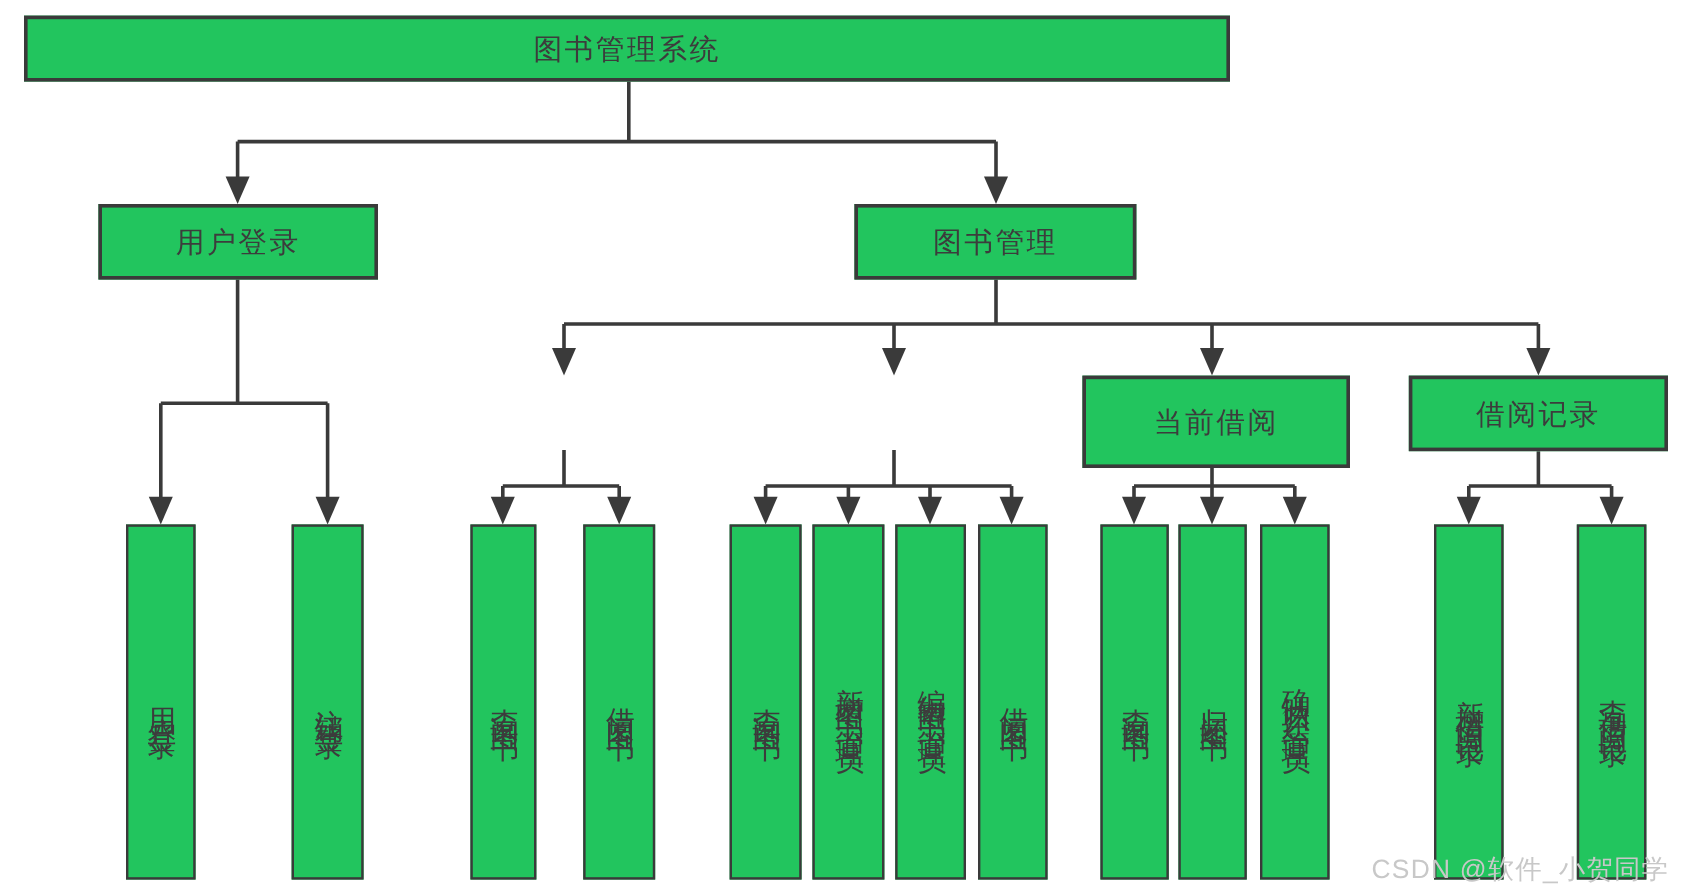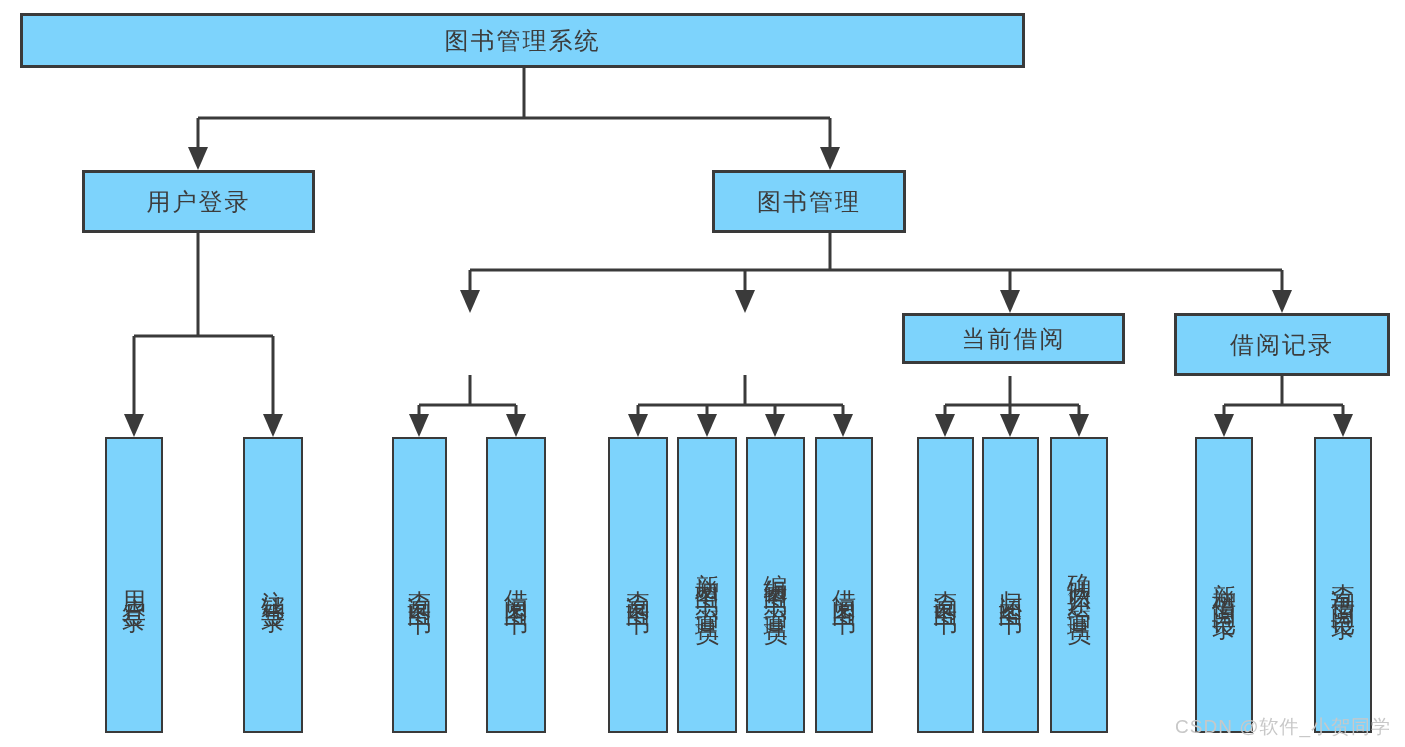--- a/index.html
+++ b/index.html
@@ -17,37 +17,37 @@
   .canvas{
     position:relative;width:1405px;height:747px;
     background:var(--bg);overflow:hidden;
   }
   .wires{position:absolute;left:0;top:0;width:1405px;height:747px;}
   .wires path{stroke:var(--line);stroke-width:3;fill:none;}
   .wires polygon{fill:var(--line);stroke:none;}
   .box{
     position:absolute;box-sizing:border-box;
     border:3px solid var(--line);
-    background:#7dd3fc;
+    background:#22c55e;
     display:flex;align-items:center;justify-content:center;
     color:var(--text);
     font-size:24px;letter-spacing:2px;
     white-space:nowrap;
   }
   .leaf{
     border-width:2px;
     writing-mode:vertical-rl;
     text-orientation:mixed;
     font-size:24px;letter-spacing:7px;line-height:1;
     white-space:normal;
     padding:4px 0;
   }
   .watermark{
     position:absolute;right:14px;bottom:7px;
-    font-size:19px;color:var(--wm);letter-spacing:1px;
+    font-size:22px;color:var(--wm);letter-spacing:1px;
     z-index:5;
   }
 </style>
 </head>
 <body>
 
 <div class="canvas">
 
   <svg class="wires" viewBox="0 0 1405 747" xmlns="http://www.w3.org/2000/svg">
     <path d="M524,68 V118 M198,118 H830 M198,118 V150 M830,118 V150"></path>
@@ -81,23 +81,23 @@
     <polygon points="1000,414 1020,414 1010,437"></polygon>
     <polygon points="1069,414 1089,414 1079,437"></polygon>
 
     <polygon points="1214,414 1234,414 1224,437"></polygon>
     <polygon points="1333,414 1353,414 1343,437"></polygon>
   </svg>
 
   <div class="box" style="left:20px;top:13px;width:1005px;height:55px">图书管理系统</div>
 
   <div class="box" style="left:82px;top:170px;width:233px;height:63px">用户登录</div>
-  <div class="box" style="left:712px;top:170px;width:194px;height:63px">图书管理</div>
+  <div class="box" style="left:712px;top:170px;width:235px;height:63px">图书管理</div>
 
-  <div class="box" style="left:902px;top:313px;width:223px;height:51px">当前借阅</div>
+  <div class="box" style="left:902px;top:313px;width:223px;height:77px">当前借阅</div>
   <div class="box" style="left:1174px;top:313px;width:216px;height:63px">借阅记录</div>
 
   <div class="box leaf" style="left:105px;top:437px;width:58px;height:296px">用户登录</div>
   <div class="box leaf" style="left:243px;top:437px;width:60px;height:296px">注销登录</div>
 
   <div class="box leaf" style="left:392px;top:437px;width:55px;height:296px">查询图书</div>
   <div class="box leaf" style="left:486px;top:437px;width:60px;height:296px">借阅图书</div>
 
   <div class="box leaf" style="left:608px;top:437px;width:60px;height:296px">查询图书</div>
   <div class="box leaf" style="left:677px;top:437px;width:60px;height:296px">新增图书（管理员）</div>

